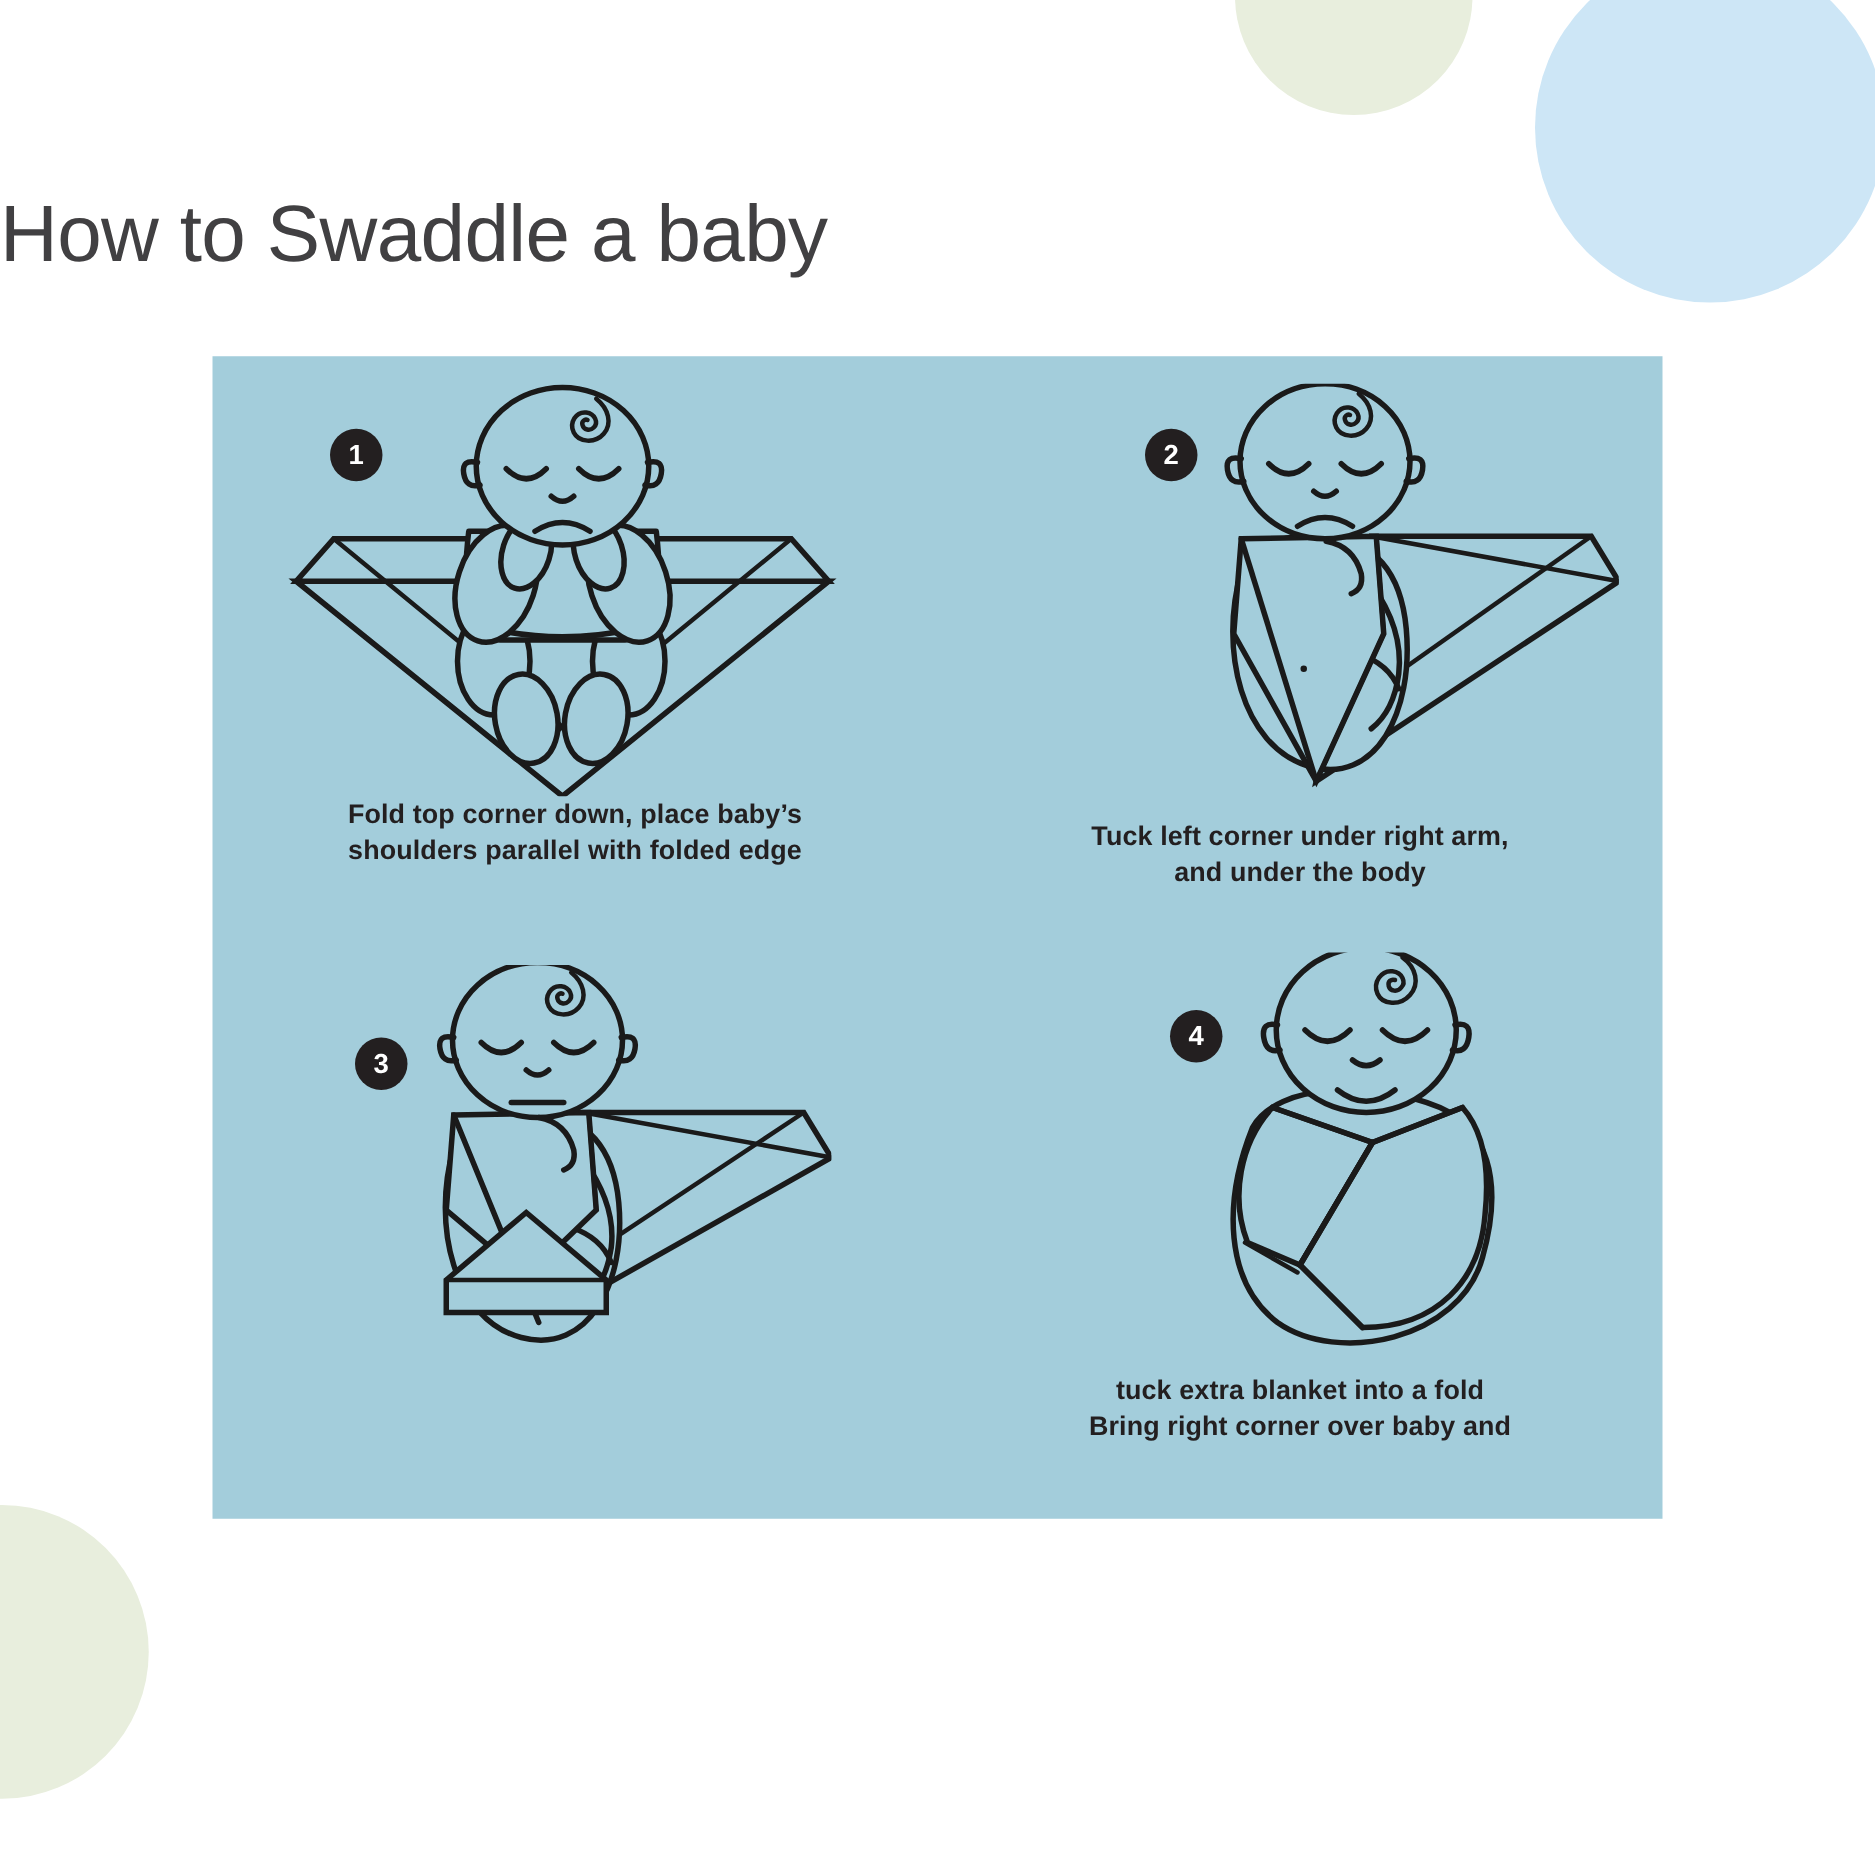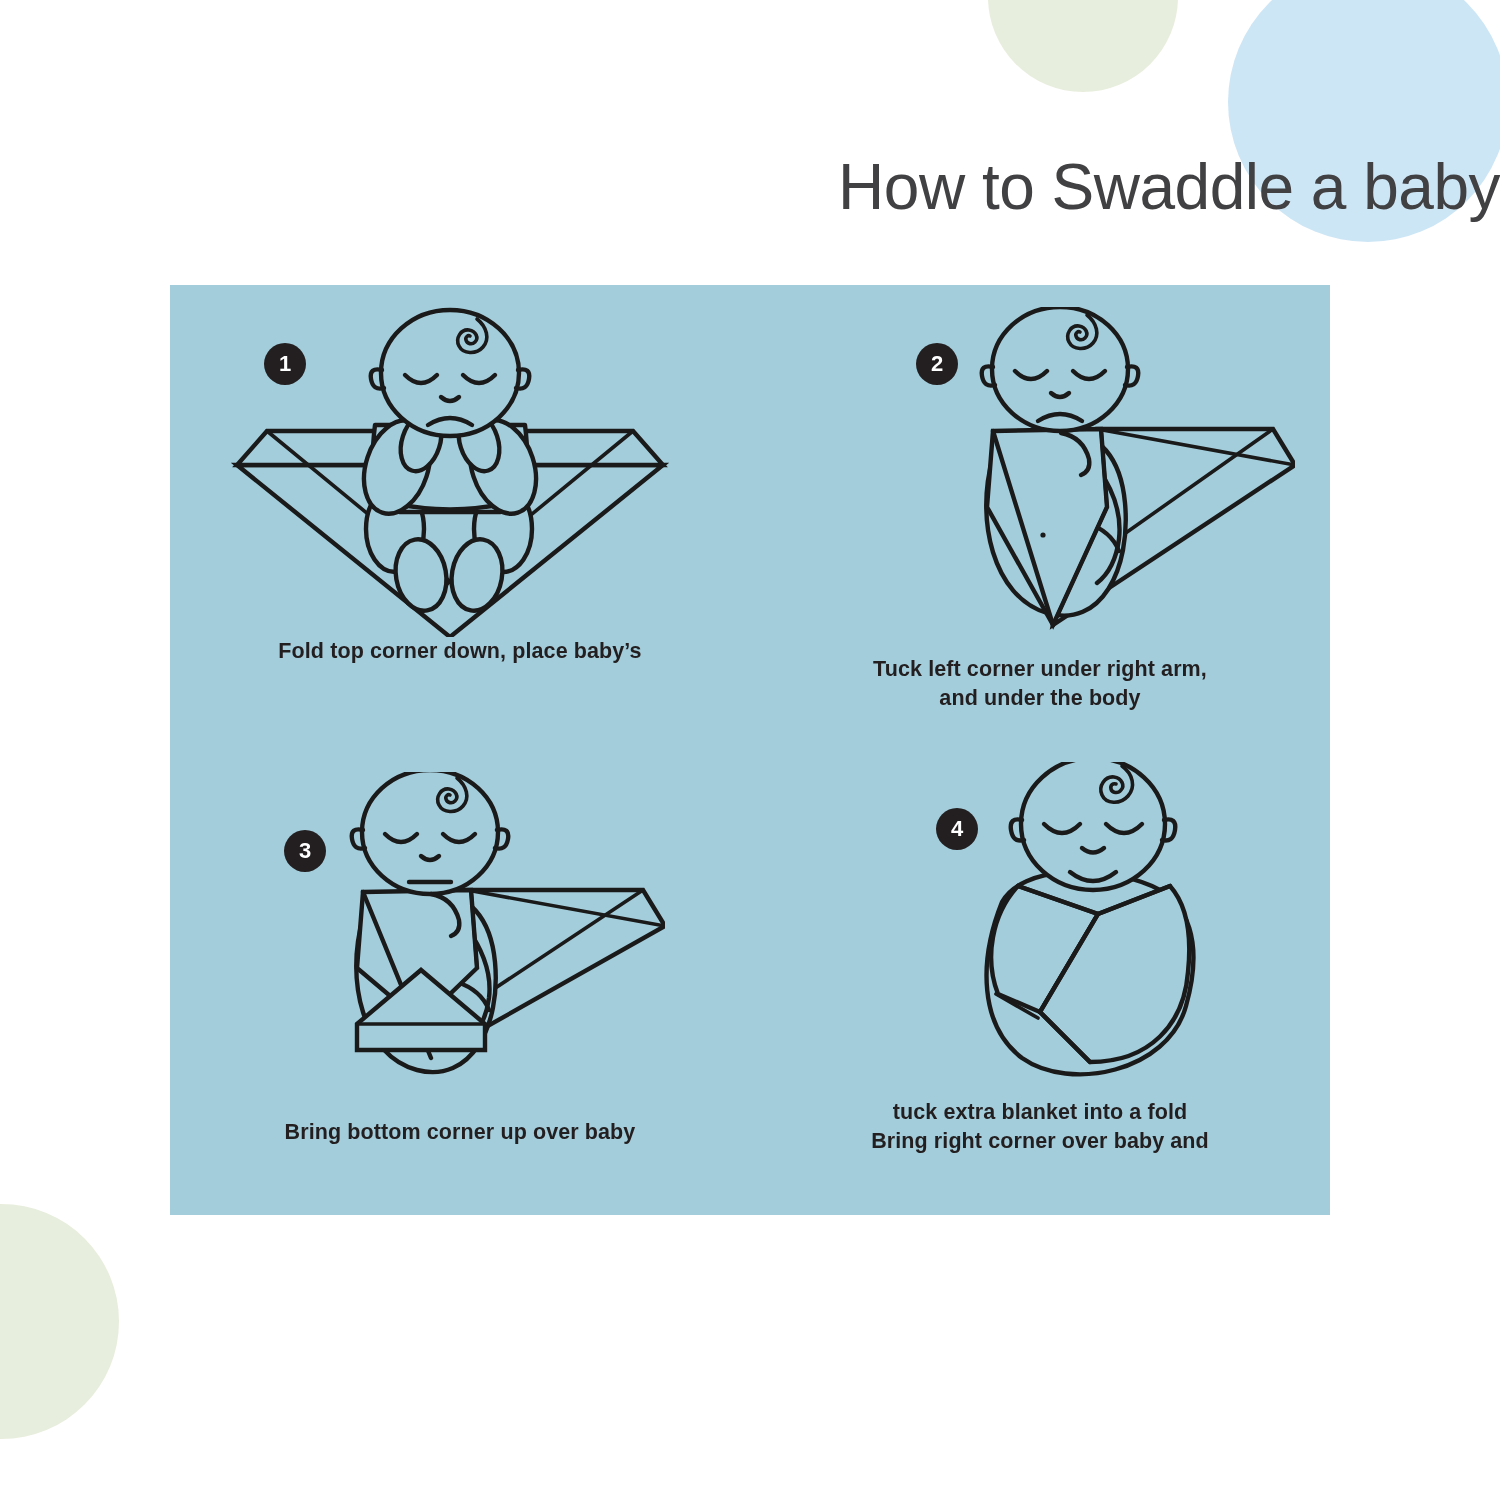--- a/index.html
+++ b/index.html
@@ -35,21 +35,21 @@
     width: 235px; height: 235px;
     left: -116px; top: 1204px;
     background: #e8eedd;
   }
 
   
   #page-title {
     position: absolute;
     left: 0; right: 0;
     top: 150px;
-    text-align: right;
+    text-align: left;
     font-size: 64px;
     font-weight: 400;
     letter-spacing: -0.5px;
     color: #414042;
     font-family: "Liberation Sans", sans-serif;
     white-space: nowrap;
   }
 
   
   #steps-board {
@@ -207,20 +207,21 @@
       <path class="lineart" d="M 180 68 Q 196 84 212 68"></path>
       <path class="lineart" d="M 238 68 Q 254 84 270 68"></path>
 
       <path class="lineart" d="M 216 90 Q 225 98 234 90"></path>
 
       <path class="lineart" d="M 203 118 Q 225 104 247 118"></path>
     </svg>
 
     <div class="caption">
       <div>Fold top corner down, place baby’s</div>
+      <div>shoulders parallel with folded edge</div>
     </div>
   </div>
 
   <div class="step-cell" id="cell-2">
     <div class="badge">2</div>
 
     <svg class="illus" viewBox="0 0 420 330" xmlns="http://www.w3.org/2000/svg">
 
       <path class="blanket-fill" d="M 222 122 L 398 122 L 420 158 L 178 318 Z"></path>
       <path class="lineart-thin" d="M 398 122 L 160 290"></path>
@@ -308,24 +309,20 @@
         C 200 24 203 22 205 23"></path>
       <path class="lineart" d="M 140 62 Q 156 78 172 62"></path>
       <path class="lineart" d="M 198 62 Q 214 78 230 62"></path>
       <path class="lineart" d="M 176 84 Q 185 92 194 84"></path>
 
       <path class="lineart" d="M 164 110 L 206 110"></path>
 
       <path class="lineart" d="M 186 122 Q 208 126 214 148 Q 216 160 206 164"></path>
     </svg>
 
-    <div class="caption">
-      <div>Bring bottom corner up over baby</div>
-      <div></div>
-    </div>
   </div>
 
   <div class="step-cell" id="cell-4">
     <div class="badge">4</div>
 
     <svg class="illus" viewBox="0 0 330 320" xmlns="http://www.w3.org/2000/svg">
 
       <path class="body-fill" d="M 72 140
         C 48 200 50 264 92 296
         C 140 330 238 310 256 244

